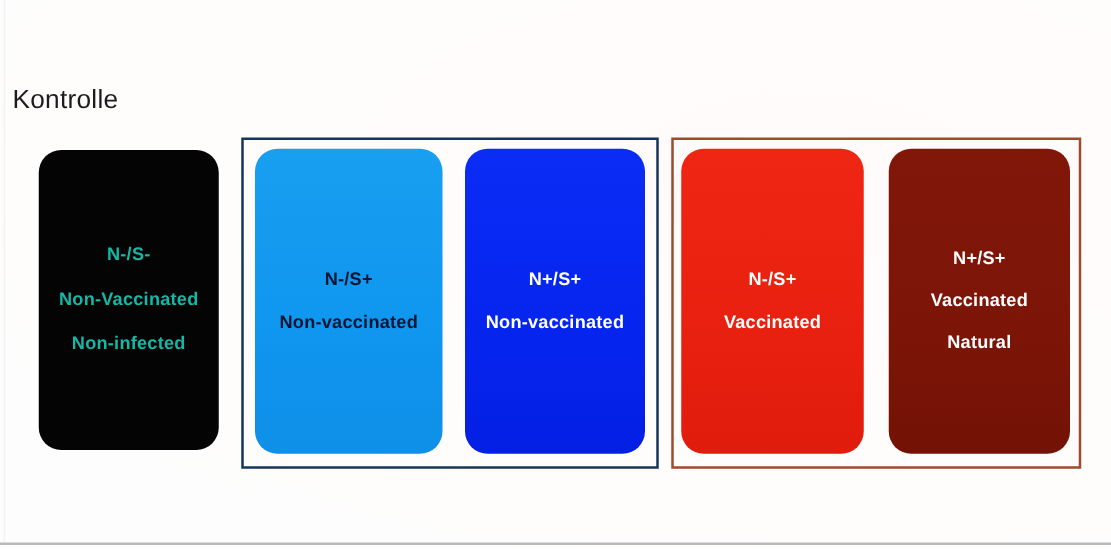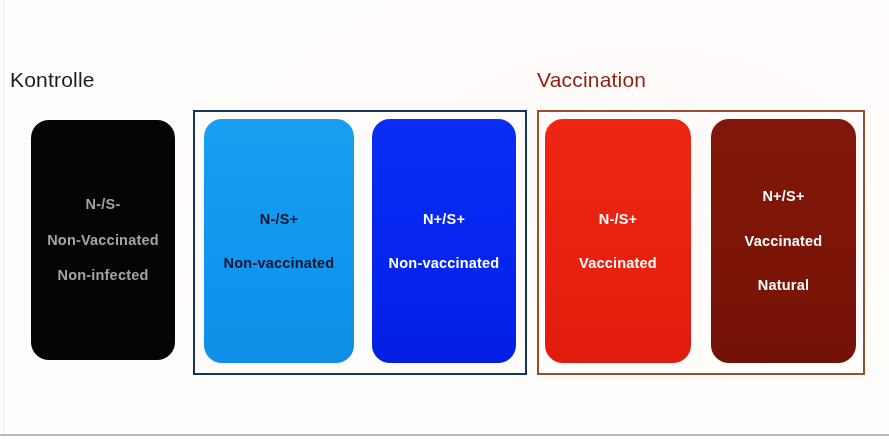--- a/index.html
+++ b/index.html
@@ -82,26 +82,26 @@
     text-align: center;
     padding: 0 10px;
   }
   .card .line {
     font-size: 14.5px;
     font-weight: bold;
     letter-spacing: 0.2px;
     line-height: 1;
     white-space: nowrap;
   }
-  .card .line + .line { margin-top: 30px; }
+  .card .line + .line { margin-top: 19px; }
 
   #card-control {
     left: 31px; top: 120px; width: 144px; height: 240px;
     background: #040404;
-    color: #a3a3a3;
+    color: #14b8a6;
   }
   #card-control .line + .line { margin-top: 21px; }
 
   #card-ni-ns {
     left: 204px; top: 119px; width: 150px; height: 244px;
     background: linear-gradient(180deg, #189ff0 0%, #0f96ef 60%, #0f8fe8 100%);
     color: #0a1530;
   }
   #card-ni-nps {
     left: 372px; top: 119px; width: 144px; height: 244px;
@@ -123,21 +123,20 @@
 </head>
 <body>
 
 <div id="canvas">
 
   <div class="left-rule"></div>
 
   <div class="group-title" id="title-kontrolle">Kontrolle</div>
 
 
-  <div class="group-title" id="title-vaccination">Vaccination</div>
 
   <div class="group-box" id="box-natural"></div>
 
   <div class="group-box" id="box-vaccination"></div>
 
   <div class="card" id="card-control">
     <div class="line">N-/S-</div>
     <div class="line">Non-Vaccinated</div>
     <div class="line">Non-infected</div>
   </div>

